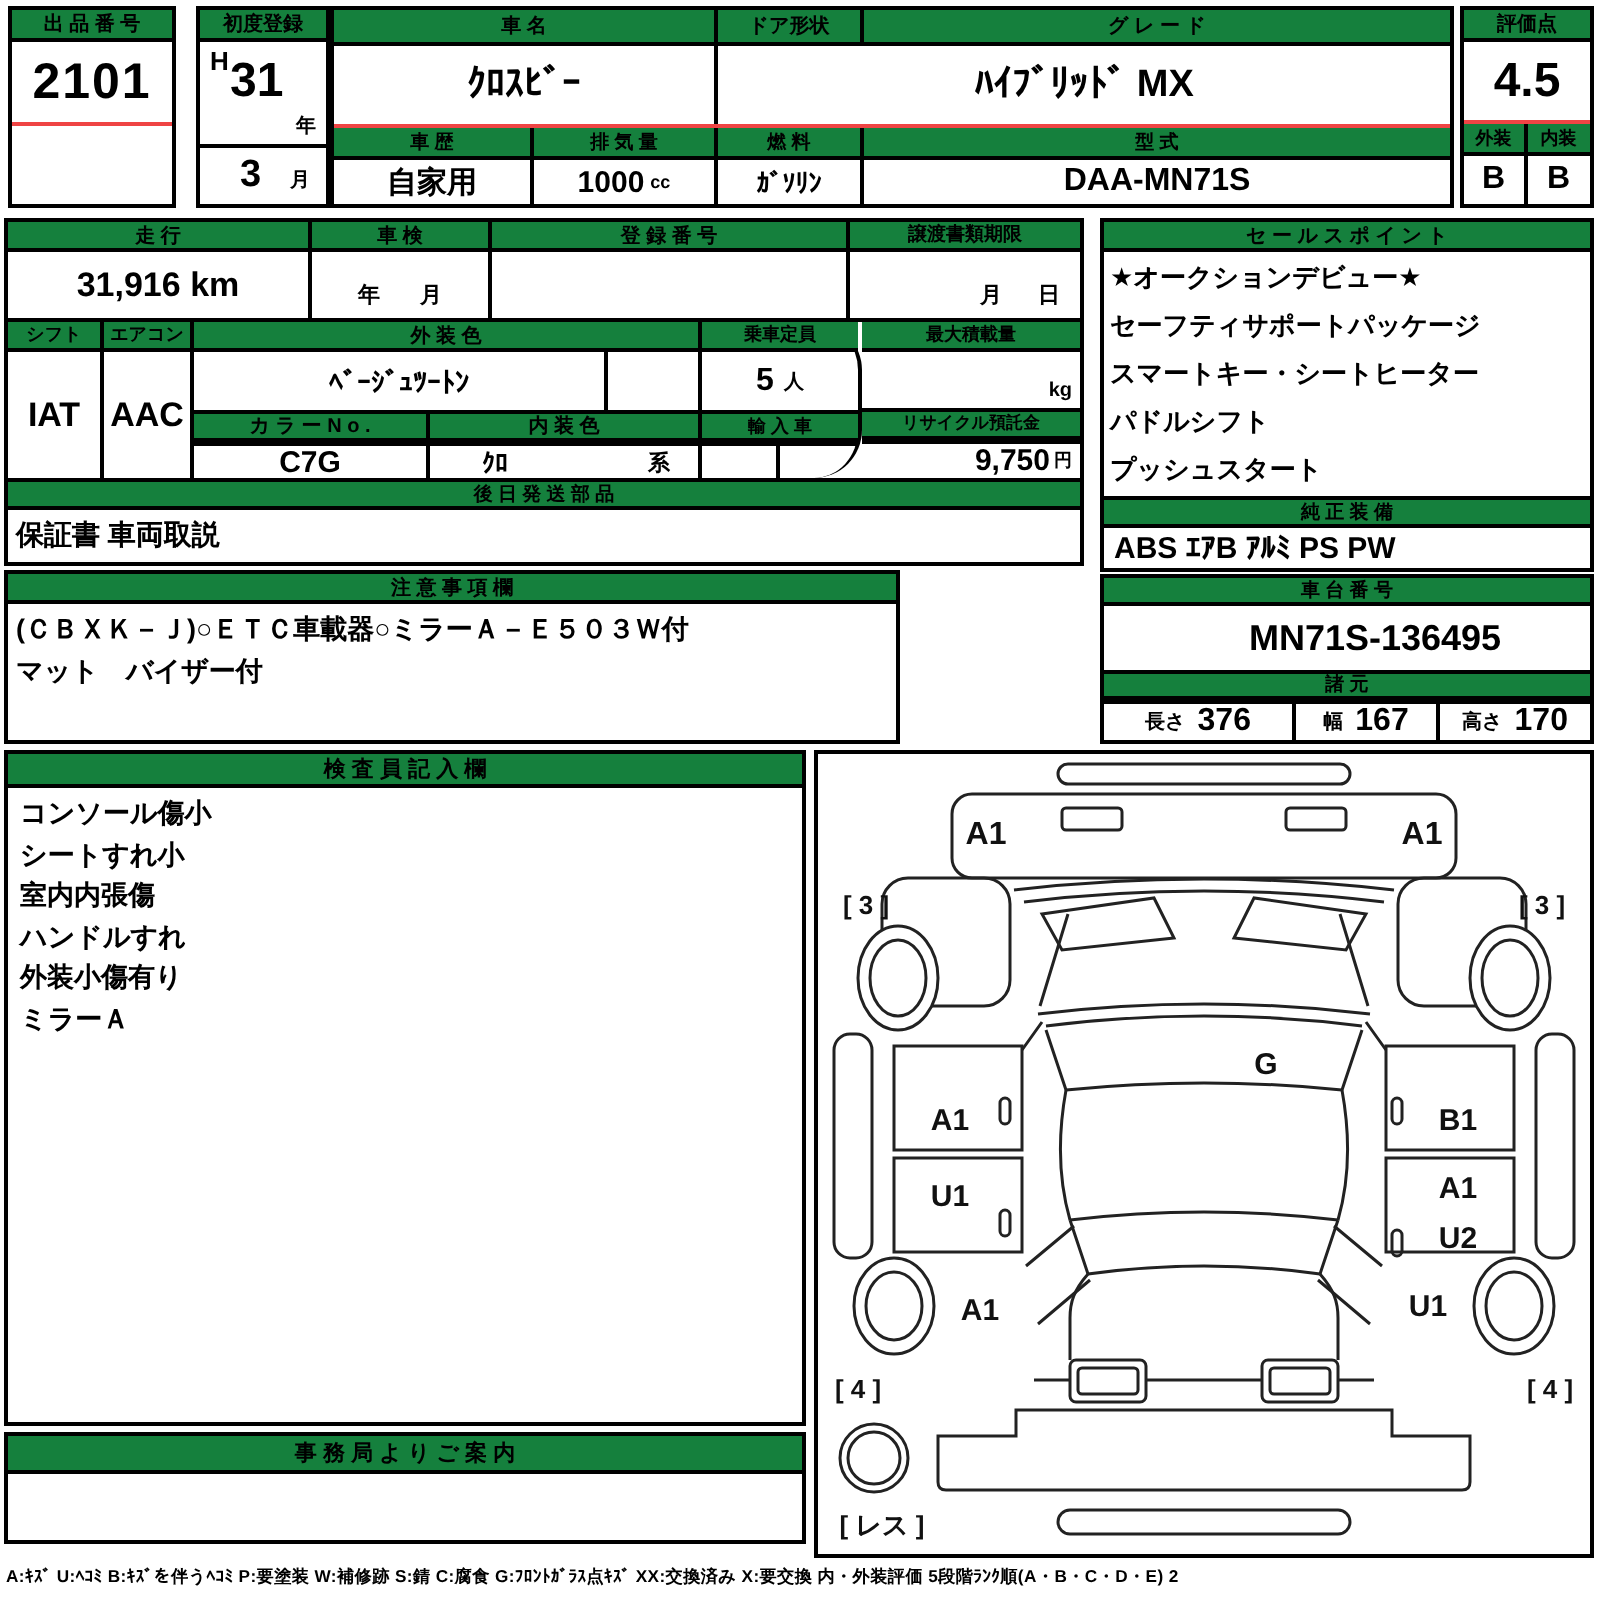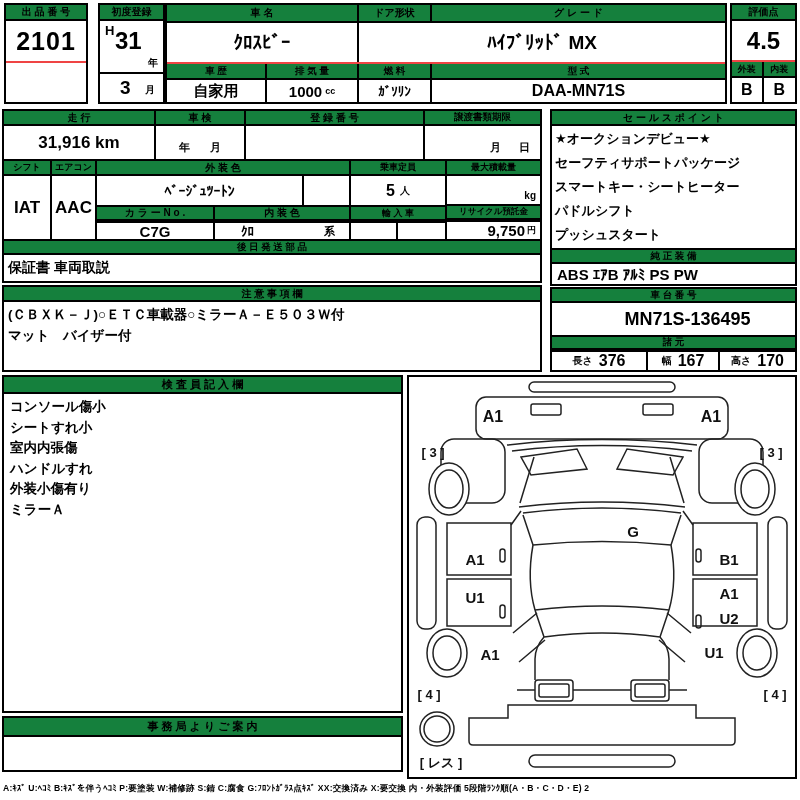--- a/index.html
+++ b/index.html
@@ -139,21 +139,21 @@
         <div class="hdr grow" style="height:100%;">内 装 色</div>
       </div>
       <div class="row bt grow">
         <div class="vcell br" style="width:118px;font-size:15px;font-weight:bold;">C7G</div>
         <div class="grow" style="display:flex;align-items:center;justify-content:space-between;padding:0 14px 0 26px;">
           <span style="font-size:13px;font-weight:bold;">ｸﾛ</span>
           <span style="font-size:11px;font-weight:bold;">系</span>
         </div>
       </div>
     </div>
-    <div class="col" style="width:96px;">
+    <div class="col" style="width:80px;border-radius:24px;">
       <div class="hdr" style="height:15px;font-size:9px;">乗車定員</div>
       <div class="vcell" style="height:29px;gap:5px;">
         <span style="font-size:16px;font-weight:bold;">5</span>
         <span style="font-size:10px;font-weight:bold;">人</span>
       </div>
       <div class="hdr bt" style="height:16px;font-size:9px;">輸 入 車</div>
       <div class="row bt grow">
         <div class="br" style="width:50%;"></div>
         <div class="grow"></div>
       </div>
@@ -167,21 +167,21 @@
         <span style="font-size:9px;font-weight:bold;">円</span>
       </div>
     </div>
   </div>
 
   <div class="b" style="left:2px;top:239px;width:540px;height:44px;">
     <div class="hdr" style="height:14px;font-size:9.5px;">後 日 発 送 部 品</div>
     <div class="grow" style="display:flex;align-items:center;padding-left:4px;font-size:14px;font-weight:bold;">保証書 車両取説</div>
   </div>
 
-  <div class="b" style="left:2px;top:285px;width:540px;height:87px;">
+  <div class="b" style="left:2px;top:285px;width:448px;height:87px;">
     <div class="hdr" style="height:15px;">注 意 事 項 欄</div>
     <div class="lines" style="font-size:13.5px;font-weight:bold;line-height:21px;">
       <div>(ＣＢＸＫ－Ｊ)○ＥＴＣ車載器○ミラーＡ－Ｅ５０３Ｗ付</div>
       <div>マット　バイザー付</div>
     </div>
   </div>
 
   <div class="b" style="left:550px;top:109px;width:247px;height:177px;">
     <div class="hdr" style="height:15px;">セ ー ル ス ポ イ ン ト</div>
     <div class="grow" style="padding:1px 3px;font-size:13px;font-weight:bold;line-height:24px;white-space:nowrap;">

